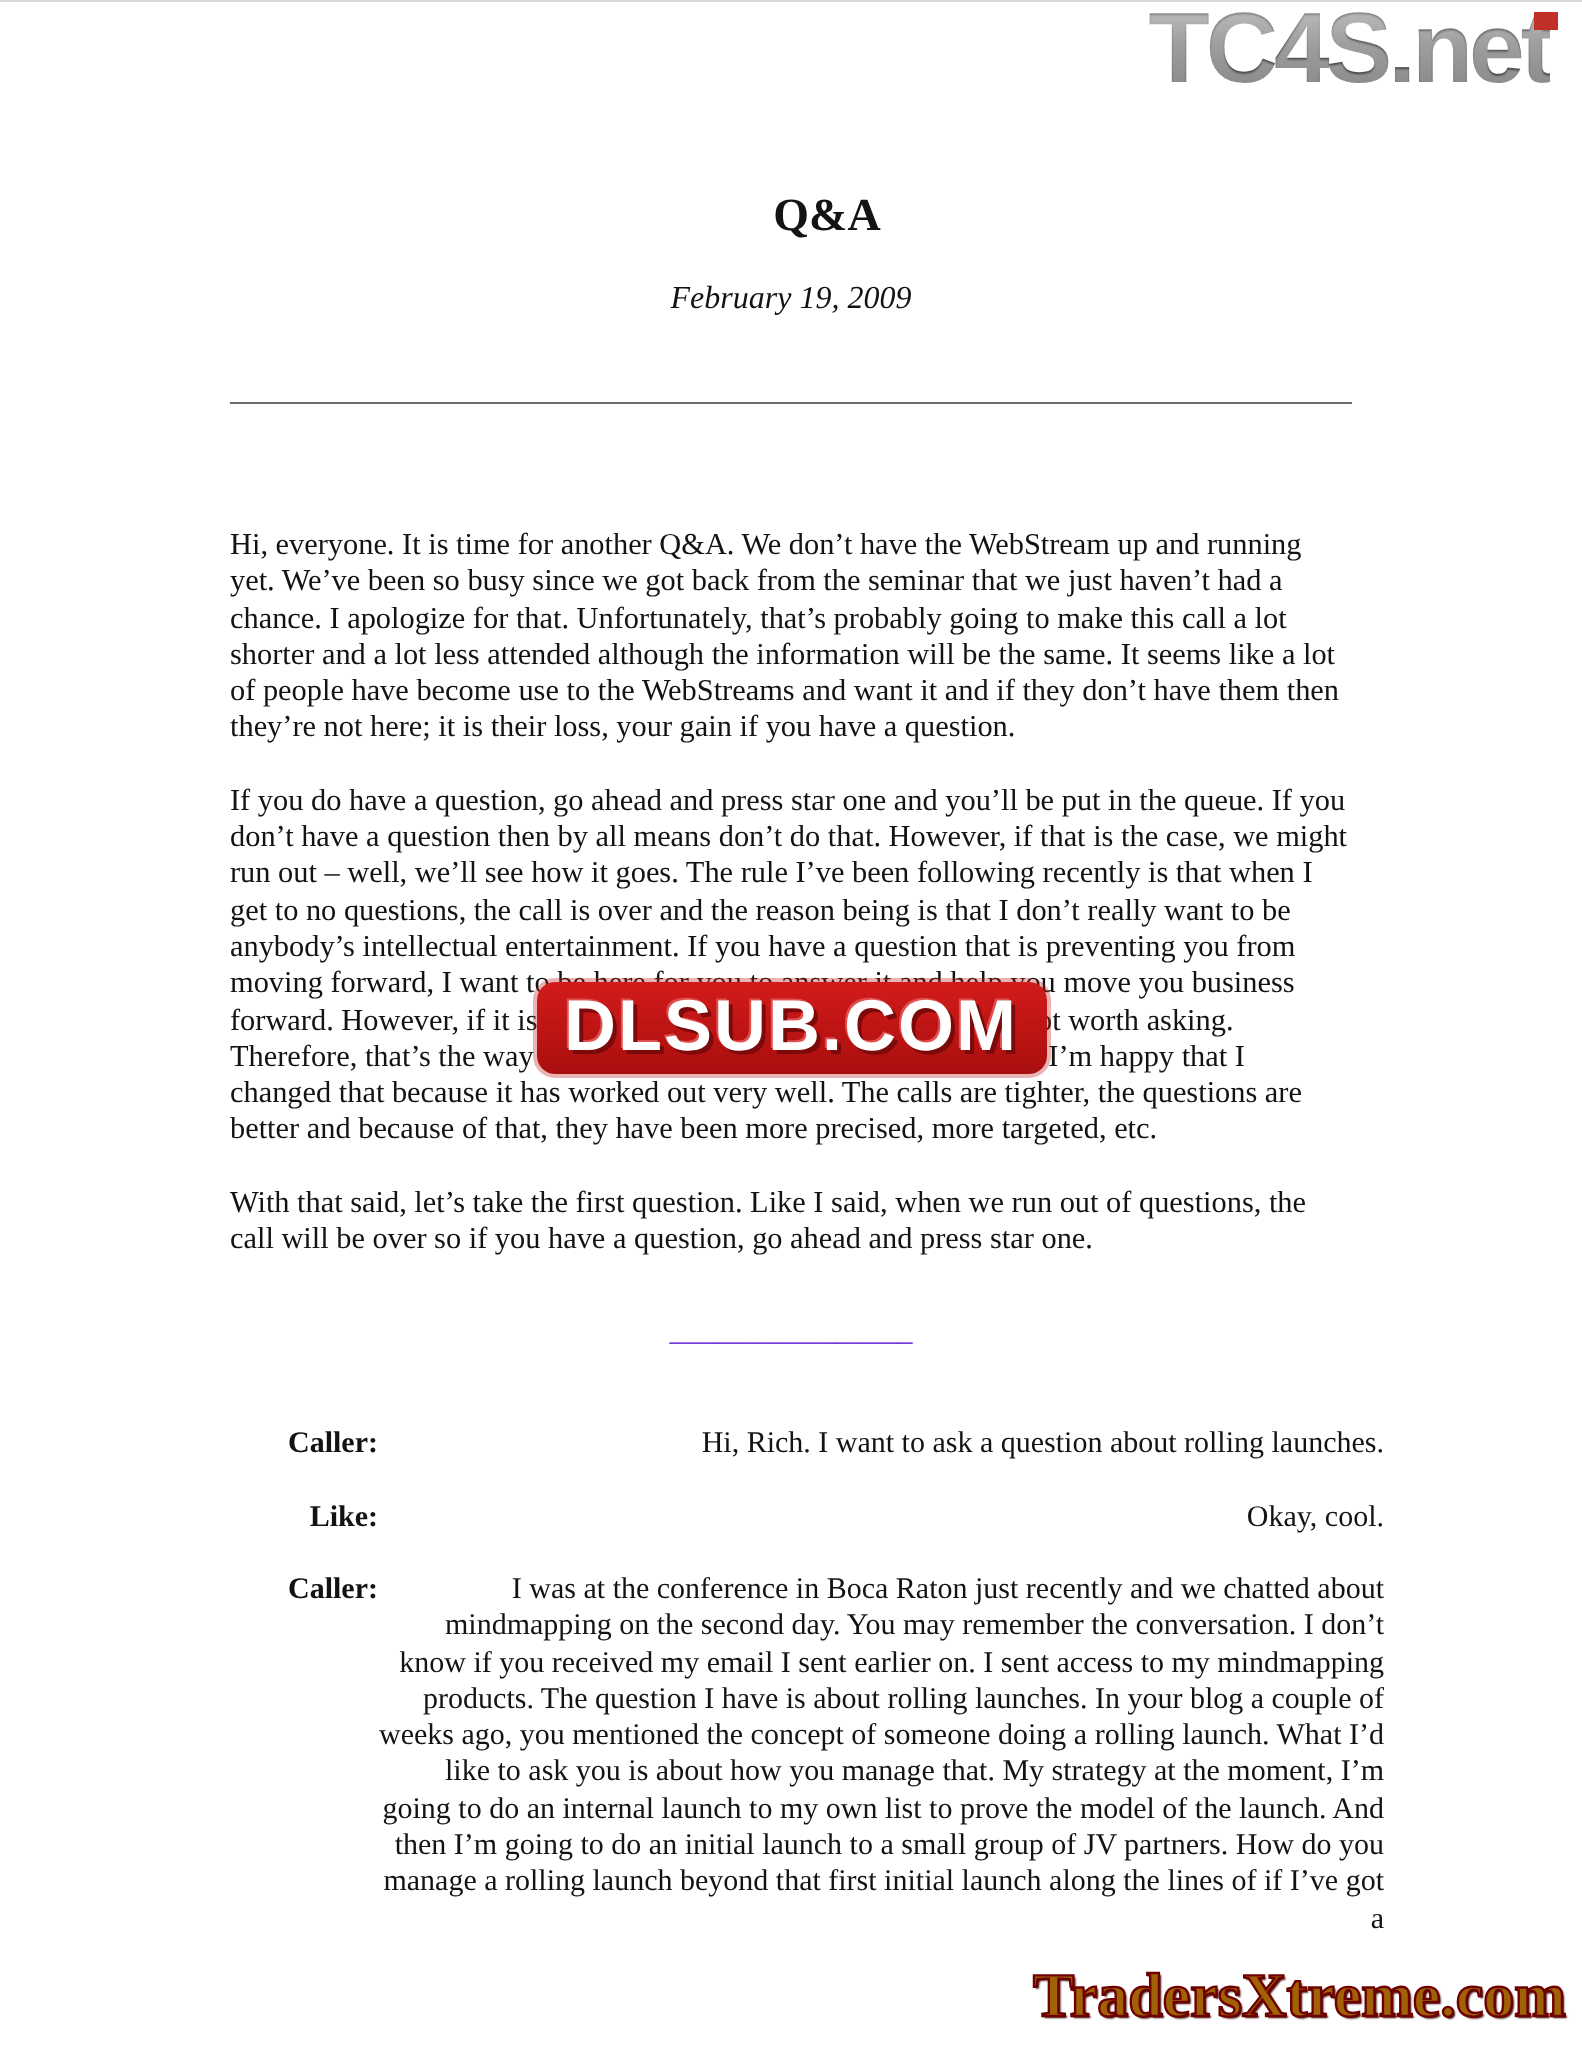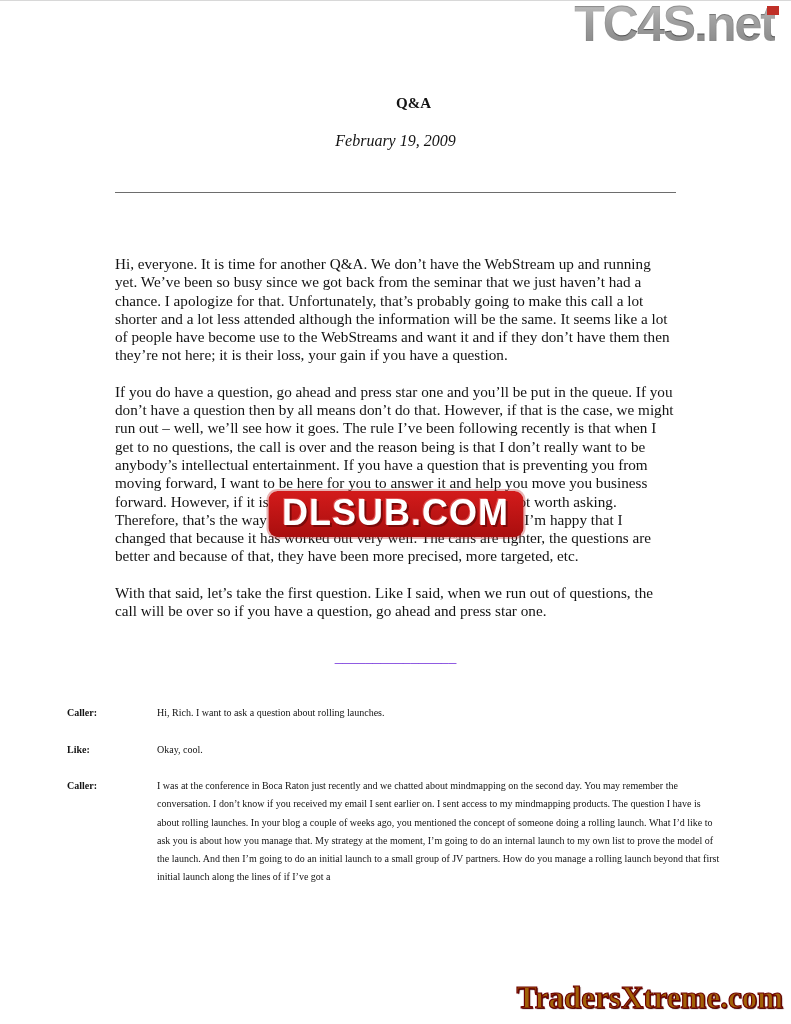--- a/index.html
+++ b/index.html
@@ -24,21 +24,21 @@
     color:transparent;
     text-shadow:0 1px 1px rgba(255,255,255,0.4);
   }
   .logo-accent {
     position:absolute; top:5px; right:-4px;
     width:12px; height:9px; background:#c03028;
   }
   
   .doc-title {
     margin:94px 0 0 0; text-align:center;
-    font-size:15px; font-weight:bold;padding-left:36px;
+    font-size:23px; font-weight:bold;padding-left:36px;
   }
   .doc-date {
     margin:20px 0 0 0; text-align:center;
     font-size:16px;
     font-style:italic;
   }
   .divider {
     margin:42px 115px 0 115px;
     border:none; border-top:1px solid #6d6d6d; height:0;
   }
@@ -47,21 +47,21 @@
     margin:62px 115px 0 115px;
     font-size:15.2px; line-height:18.3px;
     text-align:left;
   }
   .body-text p { margin:0 0 18px 0; }
   .separator {
     text-align:center; font-size:15.2px;
     margin:28px 0 38px 0; letter-spacing:0px; color:#6d28d9;
   }
   
-  .dialogue { margin:0 67px; font-size:10px; line-height:18.3px; }
+  .dialogue { margin:0 99px; font-size:15px; line-height:18.3px;text-align:right; }
   .dialogue-row { display:flex; margin-bottom:18px; }
   .speaker { width:90px; flex-shrink:0; font-weight:bold; }
   .speech { flex:1; }
   
   .watermark {
     position:absolute; top:490px; left:50%;
     transform:translateX(-50%);
     background:linear-gradient(180deg,#d31b1b 0%, #a90e0e 100%);
     border-radius:9px;
     padding:1px 14px 3px 14px;

